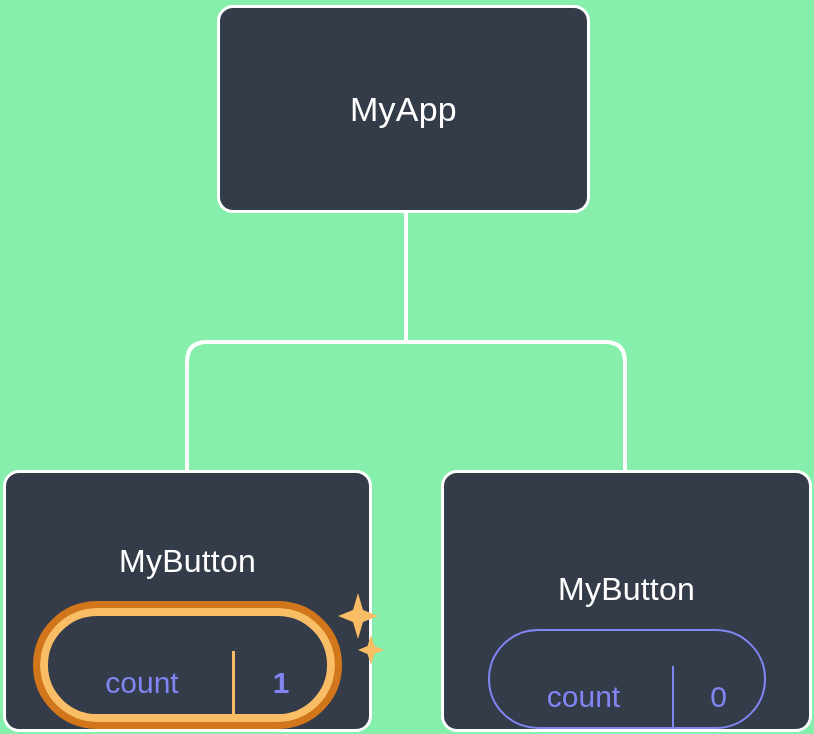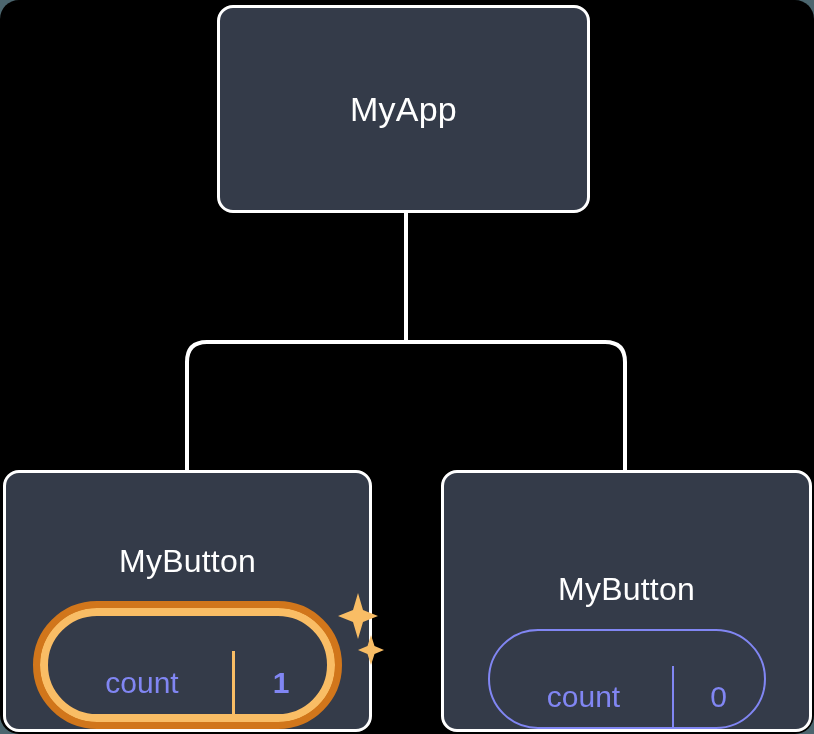--- a/index.html
+++ b/index.html
@@ -10,22 +10,21 @@
     width: 814px;
     height: 734px;
     overflow: hidden;
     font-family: "Liberation Sans", sans-serif;
     background: #4c666f;
   }
   #stage {
     position: relative;
     width: 814px;
     height: 734px;
-    background: #000000;
-    border-radius: 19px;
+    background: #86efac;
   }
 
   
   #connectors {
     position: absolute;
     left: 0;
     top: 0;
     width: 814px;
     height: 734px;
     pointer-events: none;

